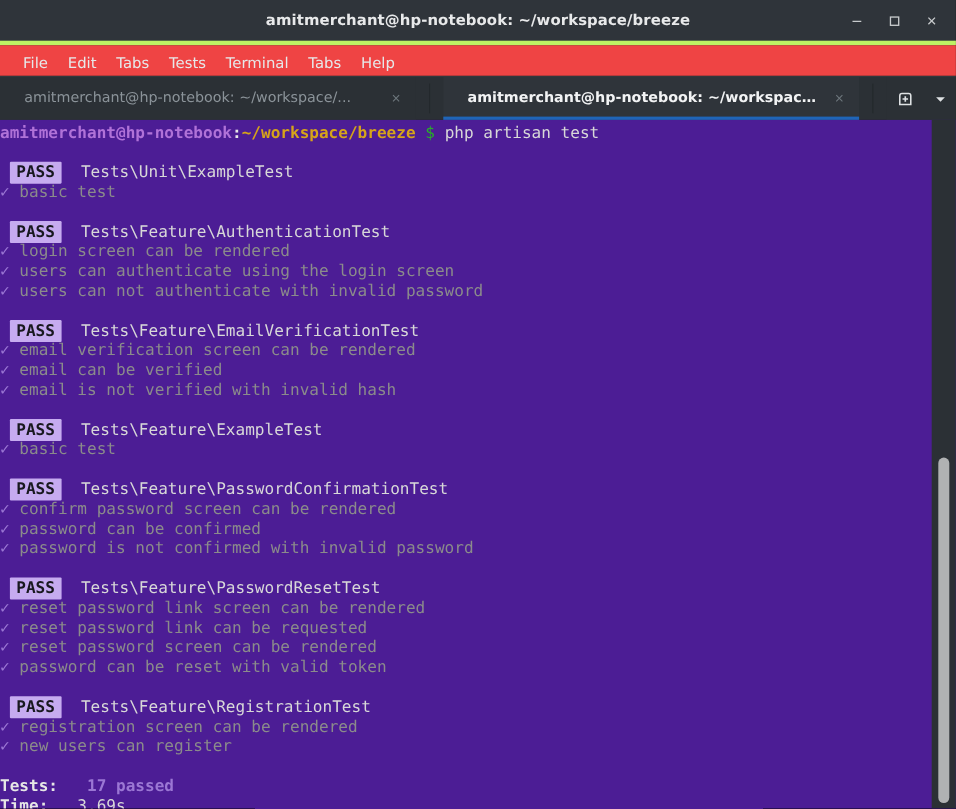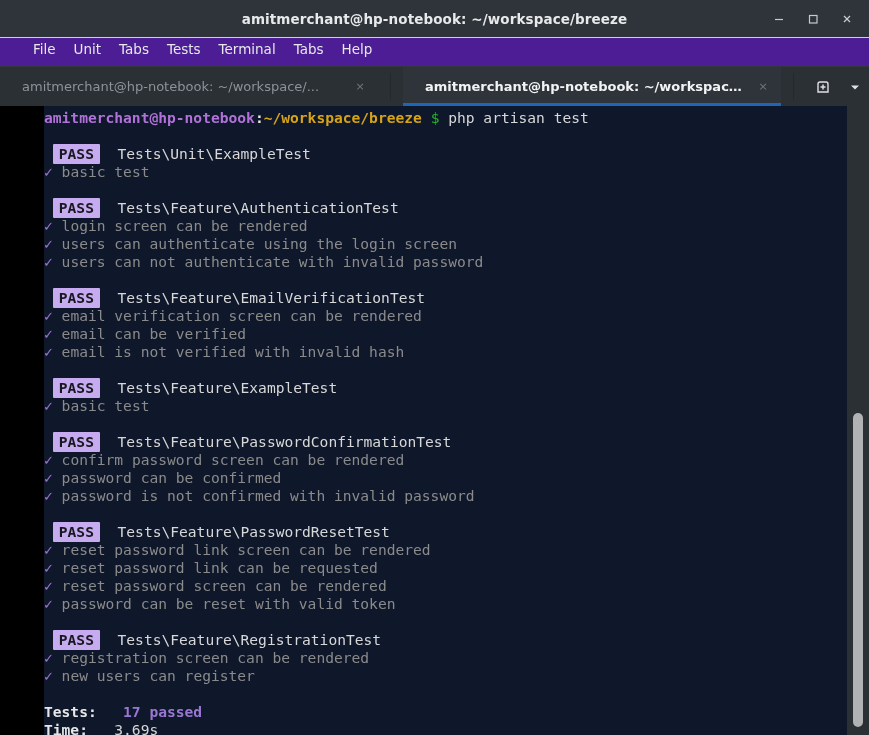--- a/index.html
+++ b/index.html
@@ -26,21 +26,21 @@
   }
 
   
   .titlebar {
     height: 37px;
     background: #2f343a;
     display: flex;
     align-items: center;
     position: relative;
     flex: 0 0 auto;
-    border-bottom: 1px solid #bef264;
+    border-bottom: 4px solid #bef264;
   }
   .titlebar-title {
     position: absolute;
     left: 0;
     right: 0;
     text-align: center;
     font-size: 13.5px;
     font-weight: bold;
     color: #e8e9ea;
     letter-spacing: 0.1px;
@@ -65,24 +65,24 @@
     font-size: 13px;
     line-height: 1;
     cursor: default;
     border-radius: 3px;
   }
   .win-btn svg { display:block; }
 
   
   .menubar {
     height: 28px;
-    background: #4c1d95;
-    display: flex;
-    align-items: flex-start;
-    padding-left: 24px;
+    background: #ef4444;
+    display: flex;
+    align-items: flex-end;
+    padding-left: 12px;
     flex: 0 0 auto;
   }
   .menu-item {
     font-size: 13.5px;
     color: #e6e8e9;
     padding: 3px 9px;
     cursor: default;
     border-radius: 3px;
     white-space: nowrap;
   }
@@ -158,23 +158,22 @@
     align-items: center;
     justify-content: center;
     color: #dfe2e4;
     cursor: default;
   }
 
   
   .terminal-wrap {
     flex: 1 1 auto;
     position: relative;
-    background: #0f172a;
-    overflow: hidden;
-    margin-left: 44px;
+    background: #4c1d95;
+    overflow: hidden;
   }
   .terminal {
     position: absolute;
     top: 0;
     left: 0;
     right: 0;
     bottom: 0;
     padding: 3px 0 0 0;
     font-family: "DejaVu Sans Mono", "Liberation Mono", monospace;
     font-size: 14.6px;
@@ -246,21 +245,21 @@
         <svg width="12" height="12" viewBox="0 0 12 12">
           <line x1="3" y1="3" x2="9" y2="9" stroke="#c8cbcd" stroke-width="1.2"></line>
           <line x1="9" y1="3" x2="3" y2="9" stroke="#c8cbcd" stroke-width="1.2"></line>
         </svg>
       </div>
     </div>
   </div>
 
   <div class="menubar" id="menubar">
       <div class="menu-item">File</div>
-      <div class="menu-item">Unit</div>
+      <div class="menu-item">Edit</div>
       <div class="menu-item">Tabs</div>
       <div class="menu-item">Tests</div>
       <div class="menu-item">Terminal</div>
       <div class="menu-item">Tabs</div>
       <div class="menu-item">Help</div>
     </div>
 
   <div class="tabbar" id="tabbar">
       <div class="tab">
         <span class="tab-label">amitmerchant@hp-notebook: ~/workspace/...</span>

